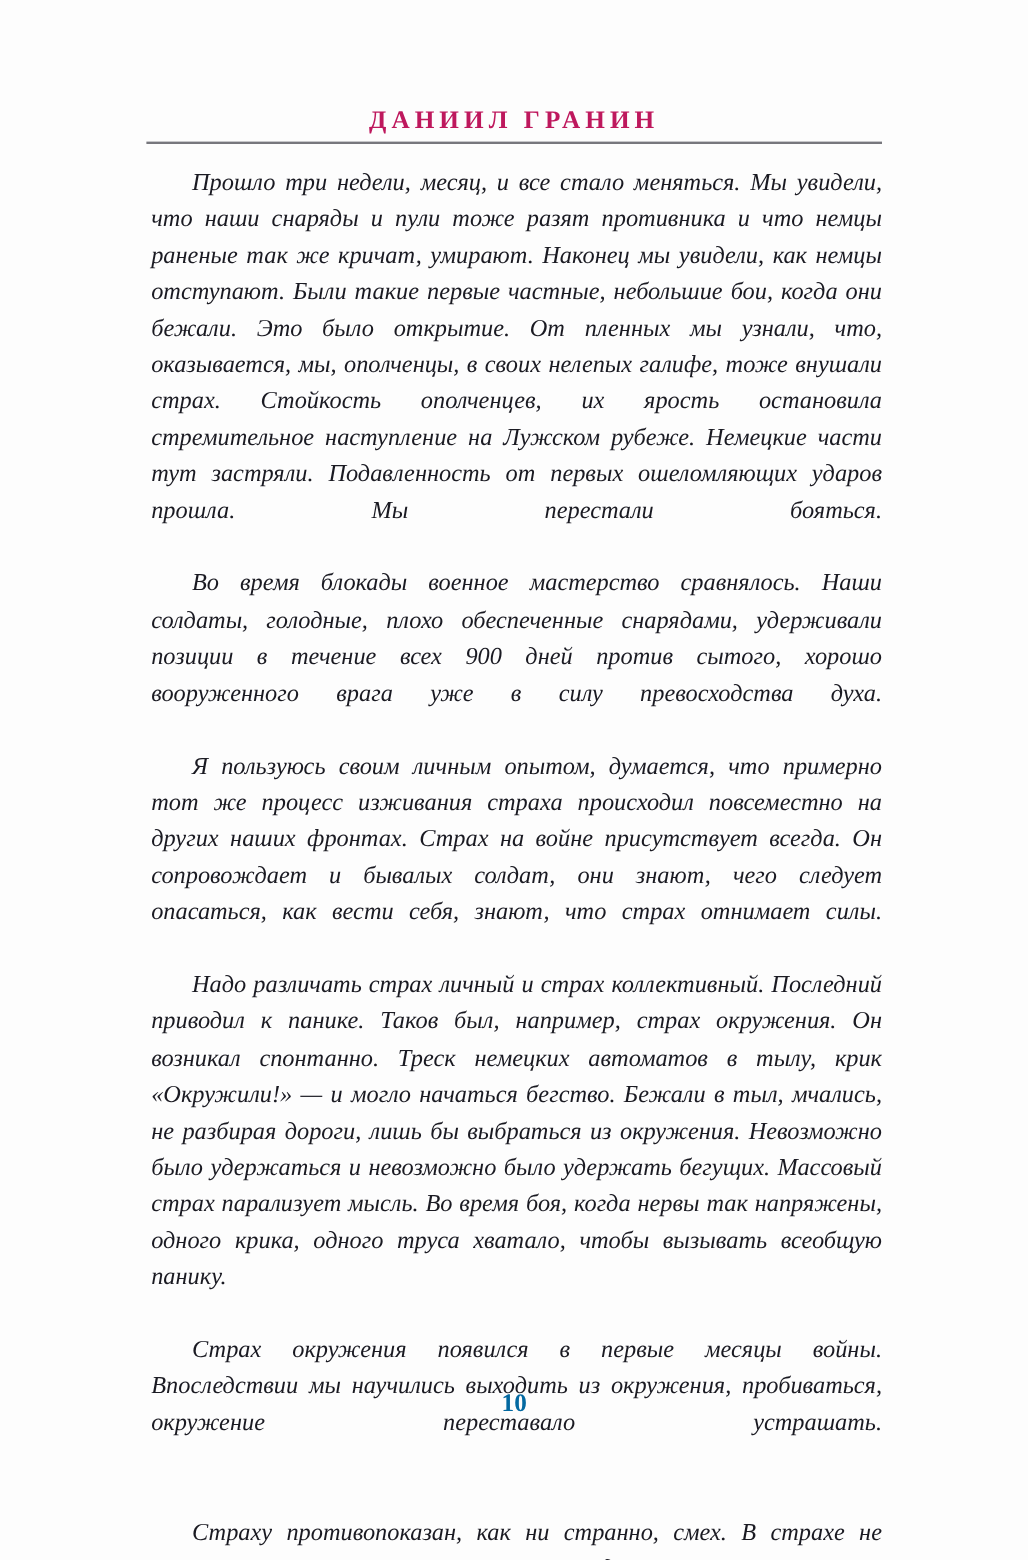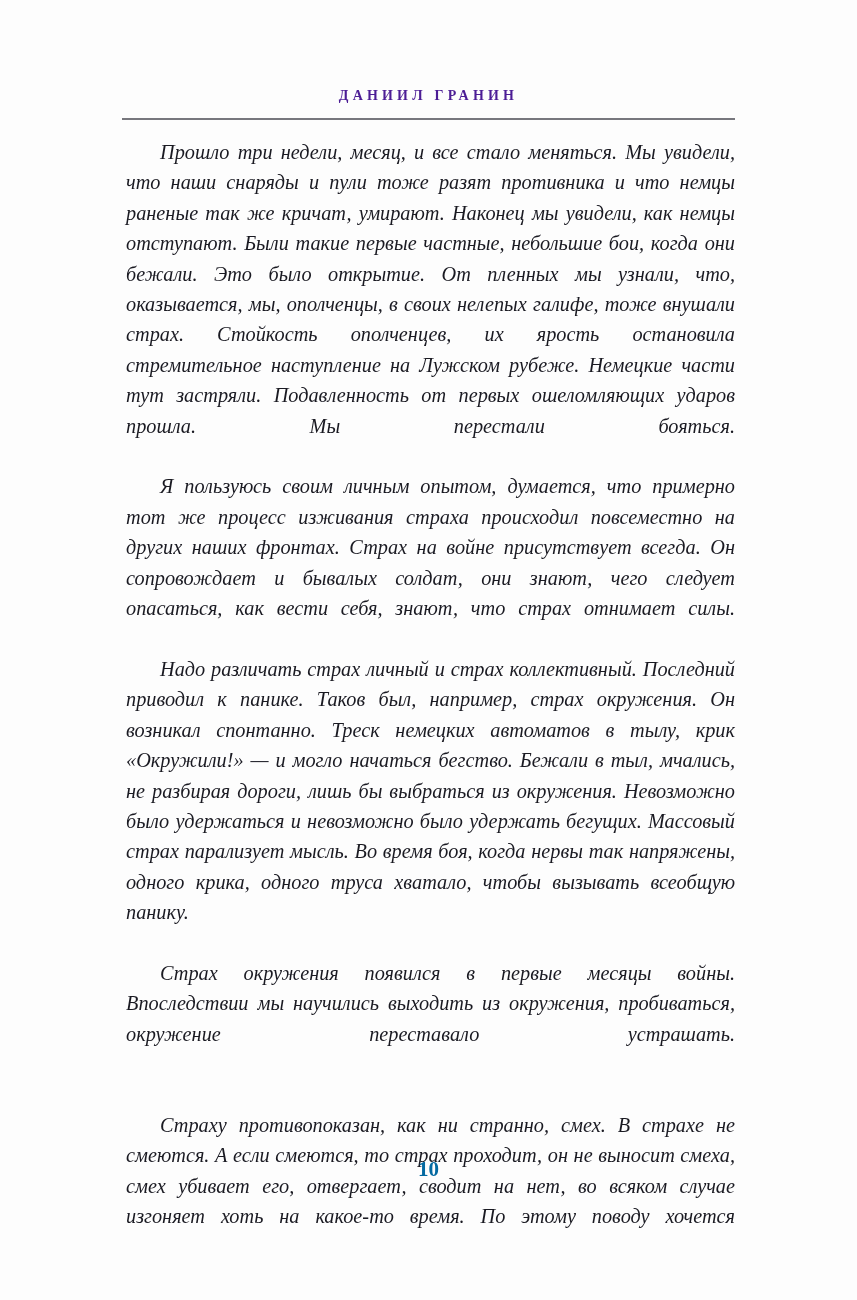--- a/index.html
+++ b/index.html
@@ -20,24 +20,24 @@
     box-sizing: border-box;
   }
 
   
   .running-head {
     position: absolute;
     top: 88px;
     left: 0;
     width: 857px;
     text-align: center;
-    font-size: 14px;
+    font-size: 21px;
     letter-spacing: 4.2px;
     font-weight: 700;
-    color: #4c1d95;
+    color: #be185d;
     text-transform: uppercase;
     font-variant: small-caps;
     white-space: nowrap;
   }
 
   .head-rule {
     position: absolute;
     top: 118px;
     left: 122px;
     width: 613px;
@@ -93,20 +93,21 @@
 <body>
 
 <div class="page">
 
   <div class="running-head">ДАНИИЛ ГРАНИН</div>
 
   <div class="head-rule"></div>
 
   <div class="textblock">
     <p>Прошло три недели, месяц, и все стало меняться. Мы увидели, что наши снаряды и пули тоже разят противника и что немцы раненые так же кричат, умирают. Наконец мы увидели, как немцы отступают. Были такие первые частные, небольшие бои, когда они бежали. Это было открытие. От пленных мы узнали, что, оказывается, мы, ополченцы, в своих нелепых галифе, тоже внушали страх. Стойкость ополченцев, их ярость остановила стремительное наступление на Лужском рубеже. Немецкие части тут застряли. Подавленность от первых ошеломляющих ударов прошла. Мы перестали бояться.</p>
+    <p>Во время блокады военное мастерство сравнялось. Наши солдаты, голодные, плохо обеспеченные снарядами, удерживали позиции в течение всех 900 дней против сытого, хорошо вооруженного врага уже в силу превосходства духа.</p>
     <p>Я пользуюсь своим личным опытом, думается, что примерно тот же процесс изживания страха происходил повсеместно на других наших фронтах. Страх на войне присутствует всегда. Он сопровождает и бывалых солдат, они знают, чего следует опасаться, как вести себя, знают, что страх отнимает силы.</p>
     <p>Надо различать страх личный и страх коллективный. Последний приводил к панике. Таков был, например, страх окружения. Он возникал спонтанно. Треск немецких автоматов в тылу, крик «Окружили!» — и могло начаться бегство. Бежали в тыл, мчались, не разбирая дороги, лишь бы выбраться из окружения. Невозможно было удержаться и невозможно было удержать бегущих. Массовый страх парализует мысль. Во время боя, когда нервы так напряжены, одного крика, одного труса хватало, чтобы вызывать всеобщую панику.</p>
     <p>Страх окружения появился в первые месяцы войны. Впоследствии мы научились выходить из окружения, пробиваться, окружение переставало устрашать.</p>
     <div class="spacer-line"></div>
     <p>Страху противопоказан, как ни странно, смех. В страхе не смеются. А если смеются, то страх проходит, он не выносит смеха, смех убивает его, отвергает, сводит на нет, во всяком случае изгоняет хоть на какое-то время. По этому поводу хочется</p>
   </div>
 
   <div class="folio">10</div>
 
 </div>

